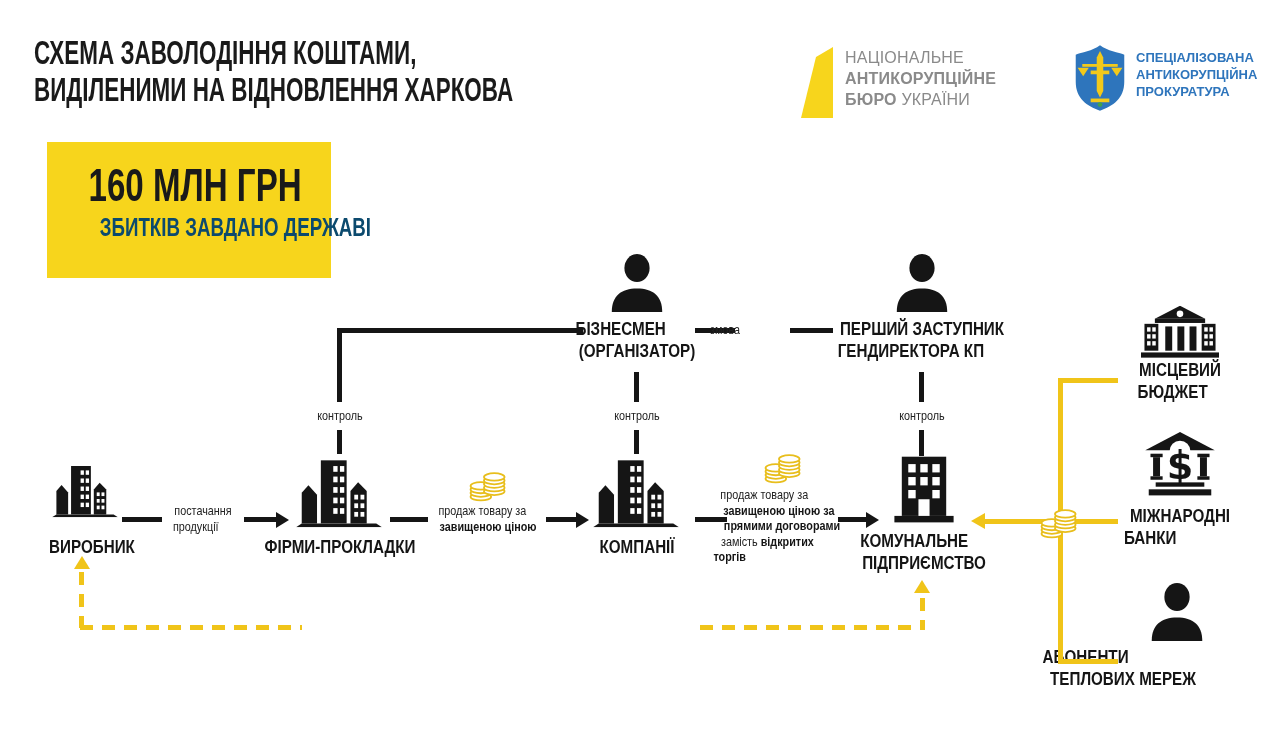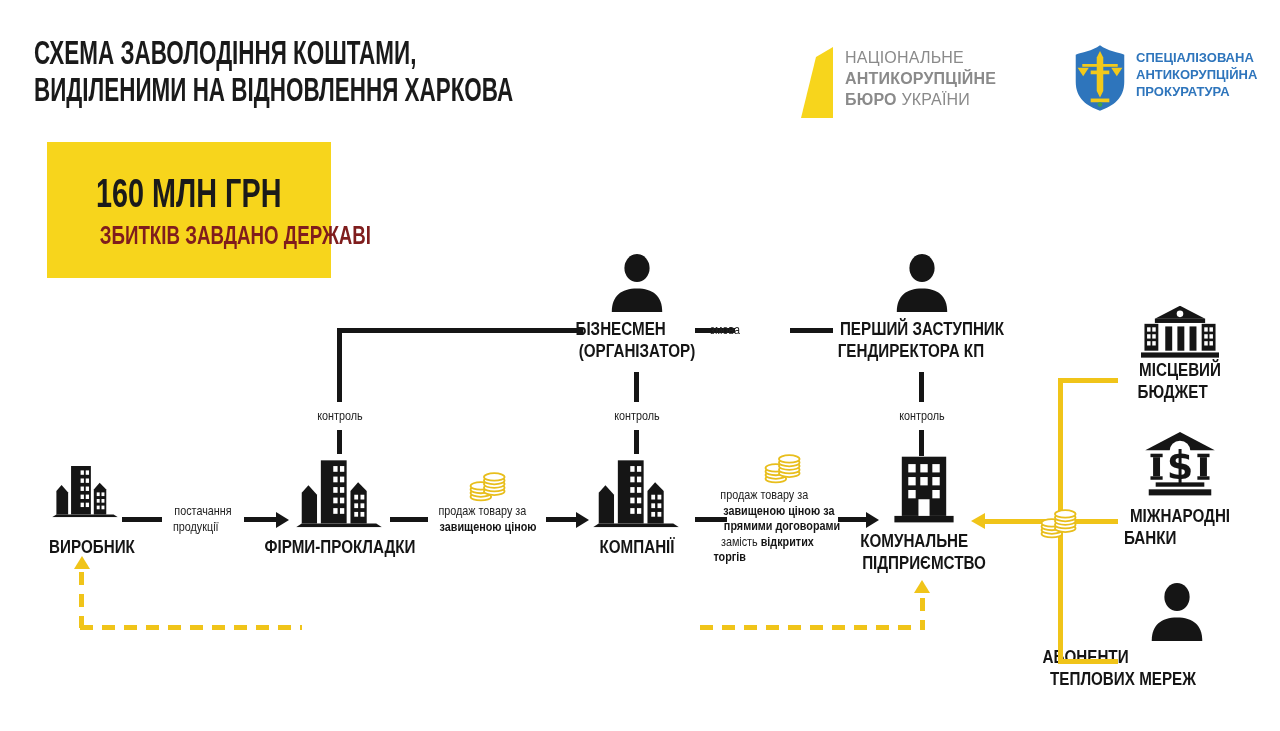--- a/index.html
+++ b/index.html
@@ -20,22 +20,22 @@
   .yarr-u{position:absolute;width:0;height:0;border-left:8px solid transparent;border-right:8px solid transparent;border-bottom:13px solid #F0C419;}
   
   .tc{position:absolute;transform:translateX(-50%);white-space:nowrap;}
   .cx{display:inline-block;transform:scaleX(0.8);transform-origin:center;white-space:nowrap;}
   .cxl{display:inline-block;transform:scaleX(0.66);transform-origin:left center;white-space:nowrap;}
   .node-lbl{font-weight:700;font-size:19px;line-height:22px;color:#151515;}
   .edge-lbl{font-size:13.5px;line-height:16px;color:#222;}
   .edge-lbl b{font-weight:700;color:#151515;}
   .title{font-weight:700;font-size:34px;line-height:37px;color:#1a1a1a;}
   .statbox{position:absolute;left:47px;top:142px;width:284px;height:136px;background:#F7D51C;text-align:center;}
-  .stat-amount{display:block;margin-top:26px;font-weight:700;font-size:40px;line-height:50px;color:#1a1a1a;}
-  .stat-caption{display:block;margin-top:2px;font-weight:700;font-size:26px;line-height:30px;color:#7f1d1d;}
+  .stat-amount{display:block;margin-top:18px;font-weight:700;font-size:46px;line-height:50px;color:#1a1a1a;}
+  .stat-caption{display:block;margin-top:2px;font-weight:700;font-size:26px;line-height:30px;color:#0c4a6e;}
   .statbox .cx{transform:scaleX(0.72);}
   .nabu-txt{position:absolute;left:845px;top:47px;font-size:16px;line-height:21px;color:#8a8a8a;letter-spacing:0.2px;}
   .nabu-txt .b{font-weight:700;}
   .sap-txt{position:absolute;left:1136px;top:49px;font-size:13px;line-height:17px;font-weight:700;color:#2E75BC;}
   svg{display:block;}
 </style>
 </head>
 <body>
 
 <div class="canvas">

